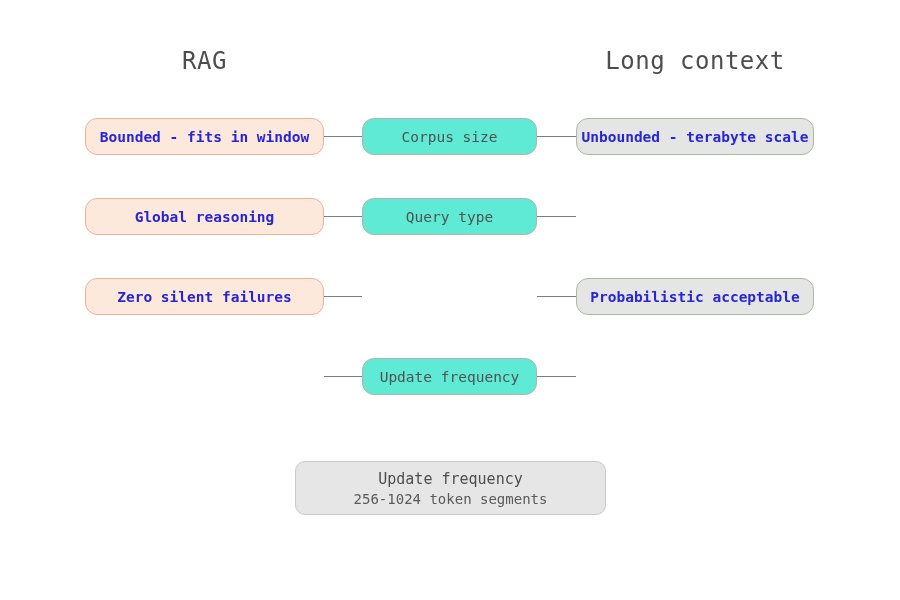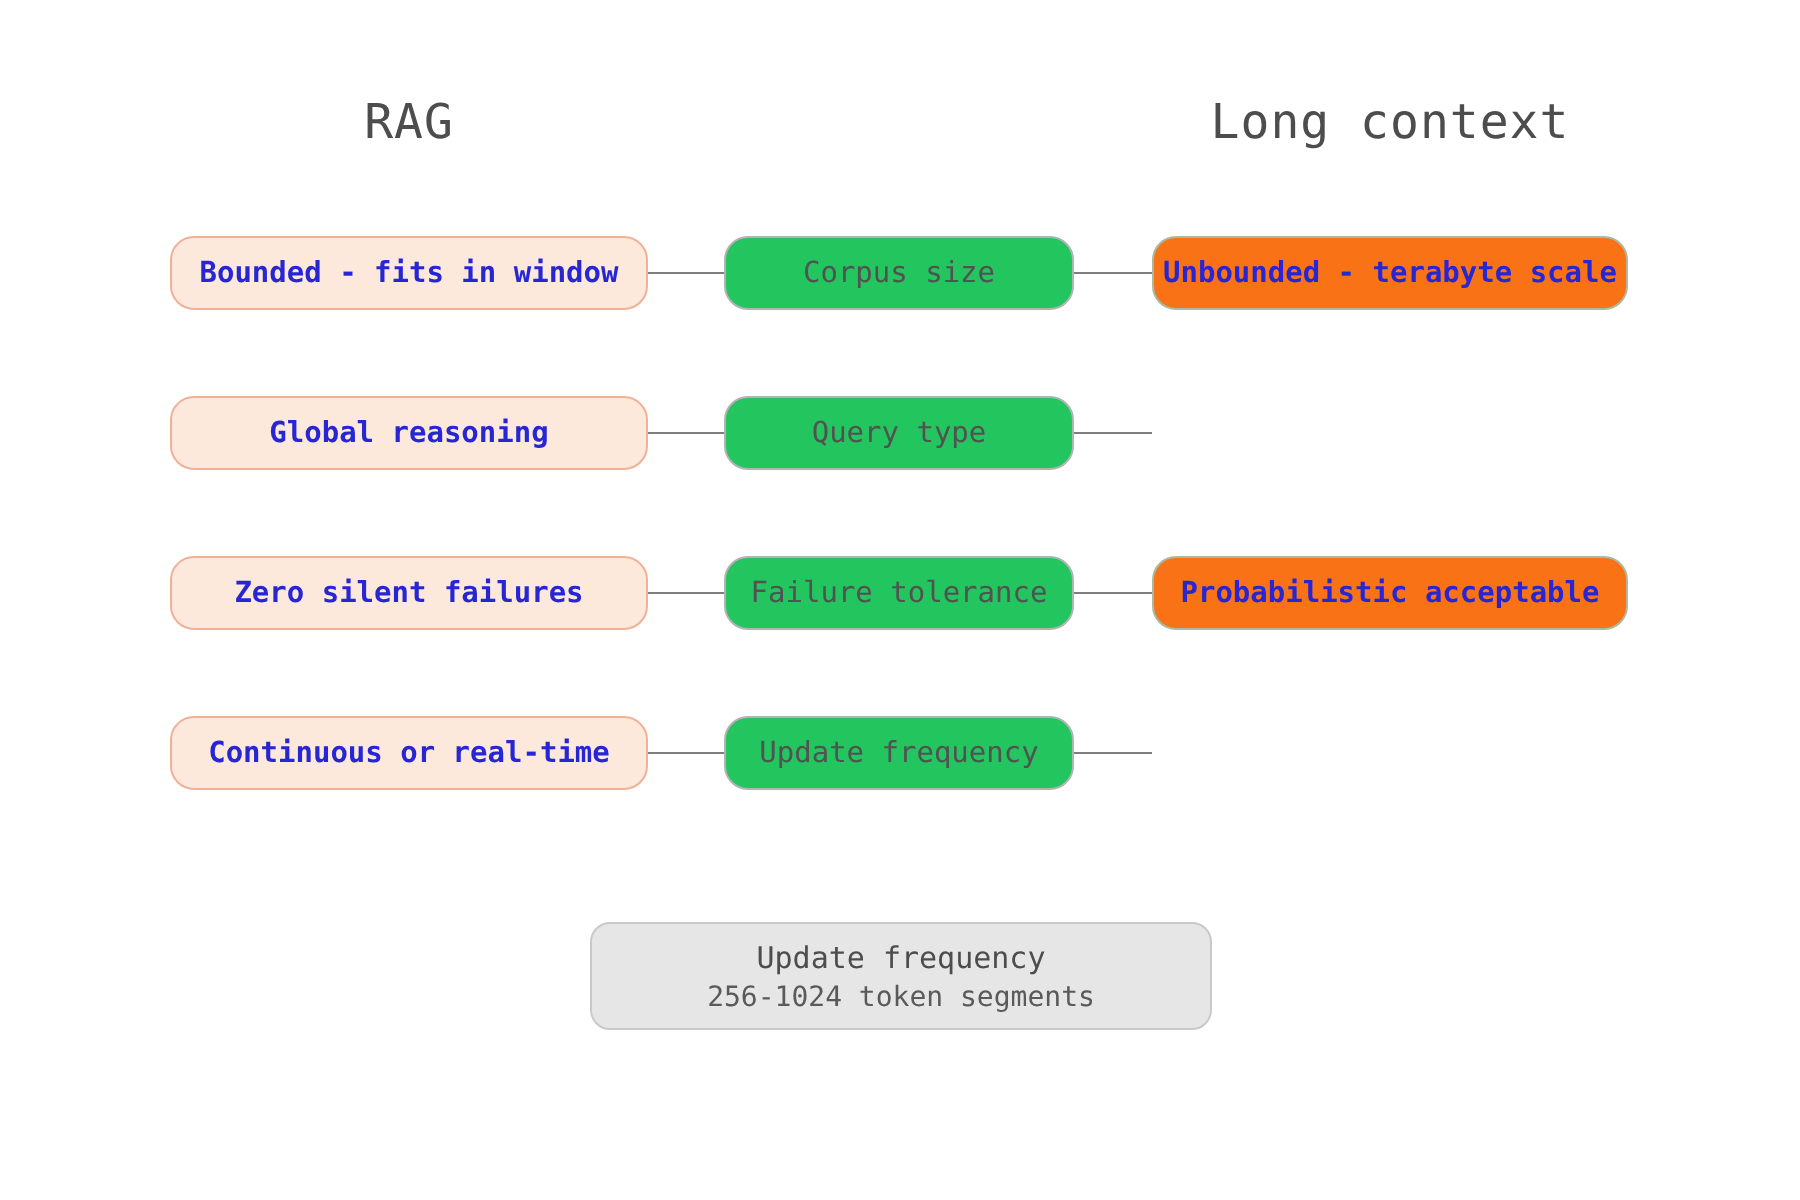--- a/index.html
+++ b/index.html
@@ -46,28 +46,28 @@
   }
   .pill-left {
     left: 85px; width: 239px;
     background: #fde8dc;
     border: 1.5px solid #f2b195;
     color: #2626d4;
     font-weight: 700;
   }
   .pill-right {
     left: 576px; width: 238px;
-    background: #f97316;
+    background: #e5e5e5;
     border: 1.5px solid #a9baa1;
     color: #2626d4;
     font-weight: 700;
   }
   .box-center {
     left: 362px; width: 175px;
-    background: #22c55e;
+    background: #5eead4;
     border: 1.5px solid #b3b3b3;
     color: #525252;
     font-weight: 500;
   }
 
   .connector {
     position: absolute;
     top: 18px;
     height: 0;
     border-top: 1.5px solid #7e7e7e;
@@ -121,27 +121,25 @@
   <div class="row row-1">
     <div class="node pill-left">Global reasoning</div>
     <div class="connector conn-a"></div>
     <div class="node box-center">Query type</div>
     <div class="connector conn-b"></div>
   </div>
 
   <div class="row row-2">
     <div class="node pill-left">Zero silent failures</div>
     <div class="connector conn-a"></div>
-    <div class="node box-center">Failure tolerance</div>
     <div class="connector conn-b"></div>
     <div class="node pill-right">Probabilistic acceptable</div>
   </div>
 
   <div class="row row-3">
-    <div class="node pill-left">Continuous or real-time</div>
     <div class="connector conn-a"></div>
     <div class="node box-center">Update frequency</div>
     <div class="connector conn-b"></div>
   </div>
 
   <div class="footer-box">
     <div class="footer-title">Update frequency</div>
     <div class="footer-subtitle">256-1024 token segments</div>
   </div>
 

